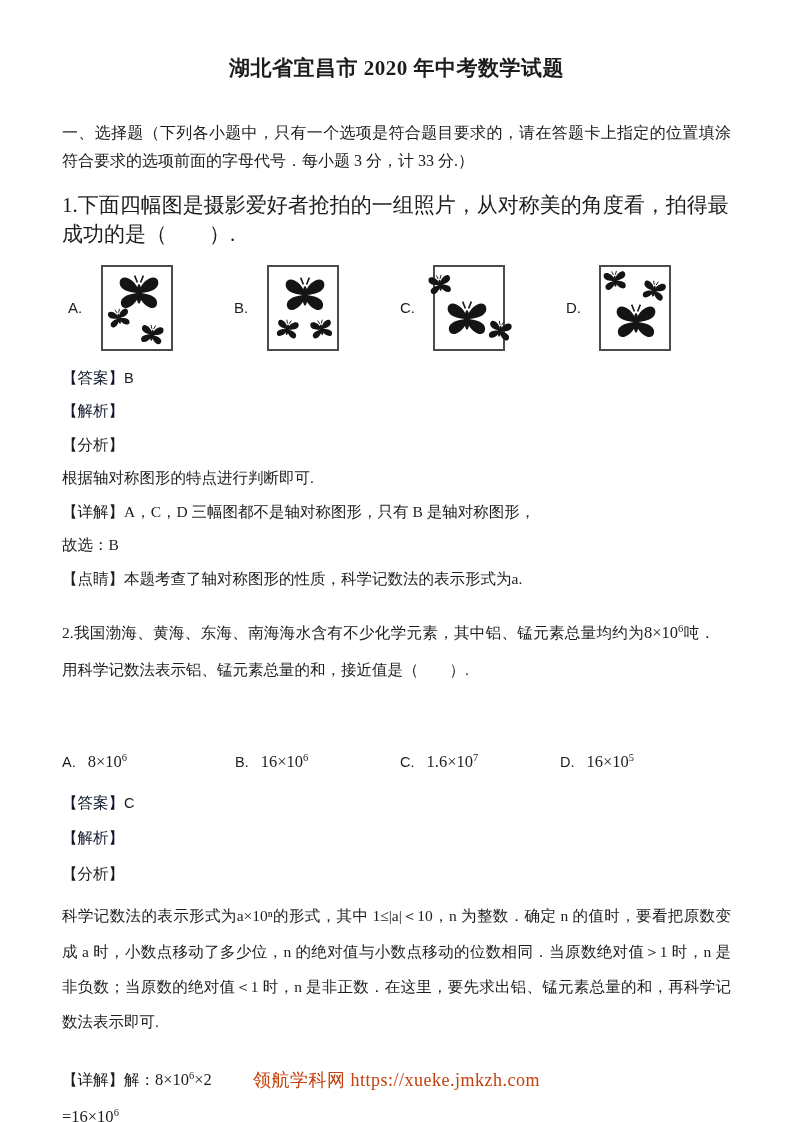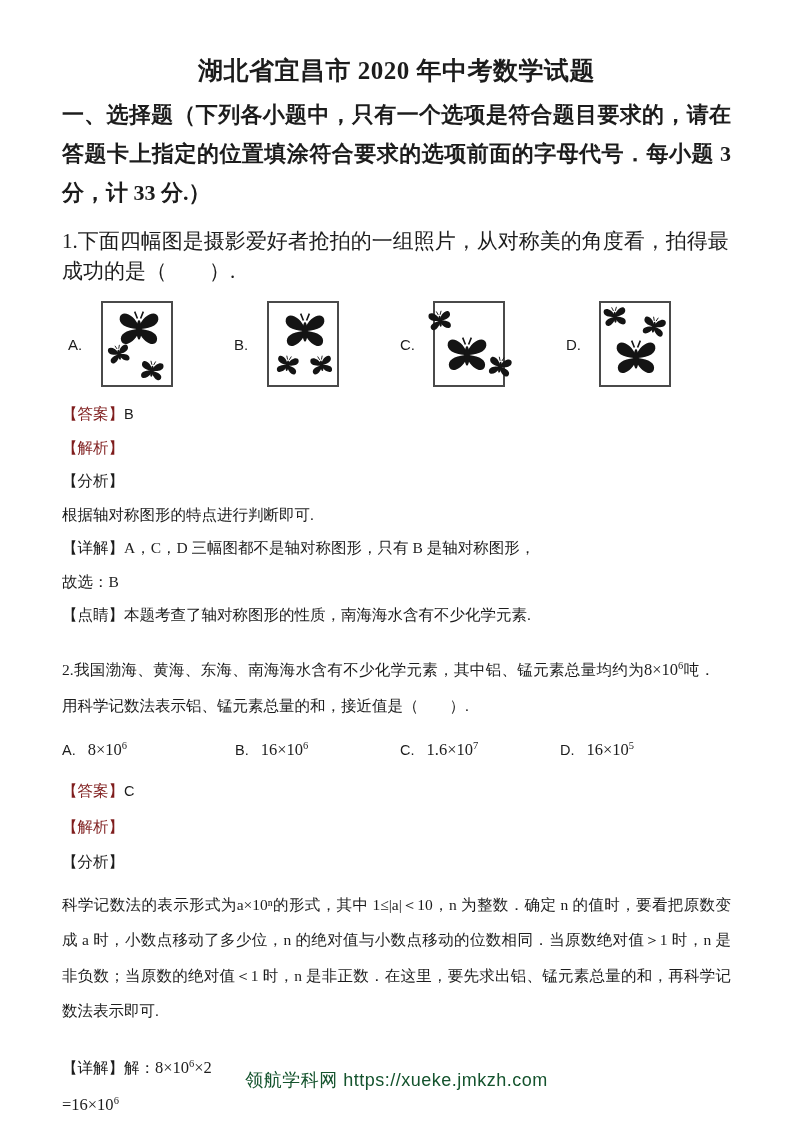--- a/index.html
+++ b/index.html
@@ -9,31 +9,31 @@
     background: #ffffff;
     position: relative;
     overflow: hidden;
     font-family: "Liberation Serif", "DejaVu Serif", serif;
     color: #1c1c1c;
   }
   .page { padding: 48px 62px 0 62px; }
 
   .doc-title {
     text-align: center;
-    font-size: 25px;
+    font-size: 21px;
     font-weight: bold;
     margin: 6px 0 0 0;
     letter-spacing: 0.5px;
   }
 
   .section-heading {
-    font-size: 22px;
-    font-weight: bold;
+    font-size: 16px;
+    font-weight: normal;
     line-height: 1.78;
-    margin: 8px 0 0 0;
+    margin: 37px 0 0 0;
     text-align: justify;
   }
 
   .stem { font-size: 21px; margin: 15px 0 0 0; line-height: 1.4; }
   .stem-q2 { font-size: 15.5px; margin: 24px 16px 0 0; line-height: 2.28; text-align: justify; }
 
   
   .pic-options-row {
     display: flex;
     margin: 10px 0 0 0;
@@ -72,47 +72,47 @@
   .opt-c .b2 { left: 9px;  top: 31px; width: 46px; height: 41px; }
   .opt-c .b3 { left: 52px; top: 52px; width: 26px; height: 23px; transform: rotate(10deg); }
   
   .opt-d .b1 { left: 1px;  top: 2px;  width: 26px; height: 23px; transform: rotate(-6deg); }
   .opt-d .b2 { left: 40px; top: 12px; width: 26px; height: 23px; transform: rotate(12deg) scaleX(-1); }
   .opt-d .b3 { left: 12px; top: 34px; width: 46px; height: 41px; }
 
   
   .para { font-size: 15.5px; margin: 13px 0; line-height: 1.45; text-align: justify; }
   .para.tight { margin: 11px 0; }
-  .blue-label { color: #7f1d1d; }
+  .blue-label { color: #0f172a; }
   .ansletter { font-family: "Liberation Sans", sans-serif; font-size: 14.5px; }
   .multiline { line-height: 2.28; }
 
   
   .txt-options-row {
     display: flex;
     margin: 17px 0 0 0;
     font-size: 16px;
     align-items: flex-end;
   }
   .txt-opt { flex: none; }
   .txt-opt:nth-child(1) { width: 173px; }
-  .txt-opt:nth-child(2) { width: 165px; }
+  .txt-opt:nth-child(2) { width: 165px; margin-top: 48px; }
   .txt-opt:nth-child(3) { width: 160px; }
   .txt-opt .txt-opt-label { font-family: "Liberation Sans", sans-serif; font-size: 14.5px; margin-right: 12px; }
   sup.e { font-size: 10.5px; line-height: 0; vertical-align: 6px; letter-spacing: 0; }
   .mathn { font-size: 16.5px; }
 
   .footer {
     position: absolute;
     left: 0; right: 0;
     top: 1068px;
     text-align: center;
-    font-family: Liberation Sans, sans-serif;
+    font-family: Liberation Serif, serif;
     font-size: 18px;
-    color: #14532d;
+    color: #c2410c;
     letter-spacing: 0.5px;
   }
 </style>
 </head>
 <body>
 
 <svg width="0" height="0" style="position:absolute" aria-hidden="true">
   <defs>
     <g id="bfly-shape">
       <path d="M10,8.5 C8.5,3 2.5,0.5 1.6,4 C0.8,7.2 4.5,9 9,9.2 C4.5,9.8 1.2,11.5 2.2,14.5 C3.2,17.3 7.8,15.5 10,10.5 C12.2,15.5 16.8,17.3 17.8,14.5 C18.8,11.5 15.5,9.8 11,9.2 C15.5,9 19.2,7.2 18.4,4 C17.5,0.5 11.5,3 10,8.5 Z" fill="#141414"></path>
@@ -213,21 +213,21 @@
         </div>
       </div>
     </div>
 
     <p class="para tight"><span class="blue-label">【答案】</span><span class="ansletter">B</span></p>
     <p class="para tight"><span class="blue-label">【解析】</span></p>
     <p class="para tight"><span>【分析】</span></p>
     <p class="para tight">根据轴对称图形的特点进行判断即可.</p>
     <p class="para tight"><span>【详解】</span><span>A，C，D 三幅图都不是轴对称图形，只有 B 是轴对称图形，</span></p>
     <p class="para tight">故选：B</p>
-    <p class="para tight"><span>【点睛】</span><span>本题考查了轴对称图形的性质，南海海水含有不少化学元素.</span></p>
+    <p class="para tight"><span>【点睛】</span><span>本题考查了轴对称图形的性质，科学记数法的表示形式为a.</span></p>
   </div>
 
   <div>
     <p class="stem-q2"><span>2.我国渤海、黄海、东海、南海海水含有不少化学元素，其中铝、锰元素总量均约为</span><span class="mathn"><span>8×10</span><sup class="e">6</sup></span><span>吨．用科学记数法表示铝、锰元素总量的和，接近值是（　　）.</span></p>
 
     <div class="txt-options-row">
       <span class="txt-opt"><span class="txt-opt-label">A.</span><span class="mathn"><span>8×10</span><sup class="e">6</sup></span></span>
       <span class="txt-opt"><span class="txt-opt-label">B.</span><span class="mathn"><span>16×10</span><sup class="e">6</sup></span></span>
       <span class="txt-opt"><span class="txt-opt-label">C.</span><span class="mathn"><span>1.6×10</span><sup class="e">7</sup></span></span>
       <span class="txt-opt"><span class="txt-opt-label">D.</span><span class="mathn"><span>16×10</span><sup class="e">5</sup></span></span>

